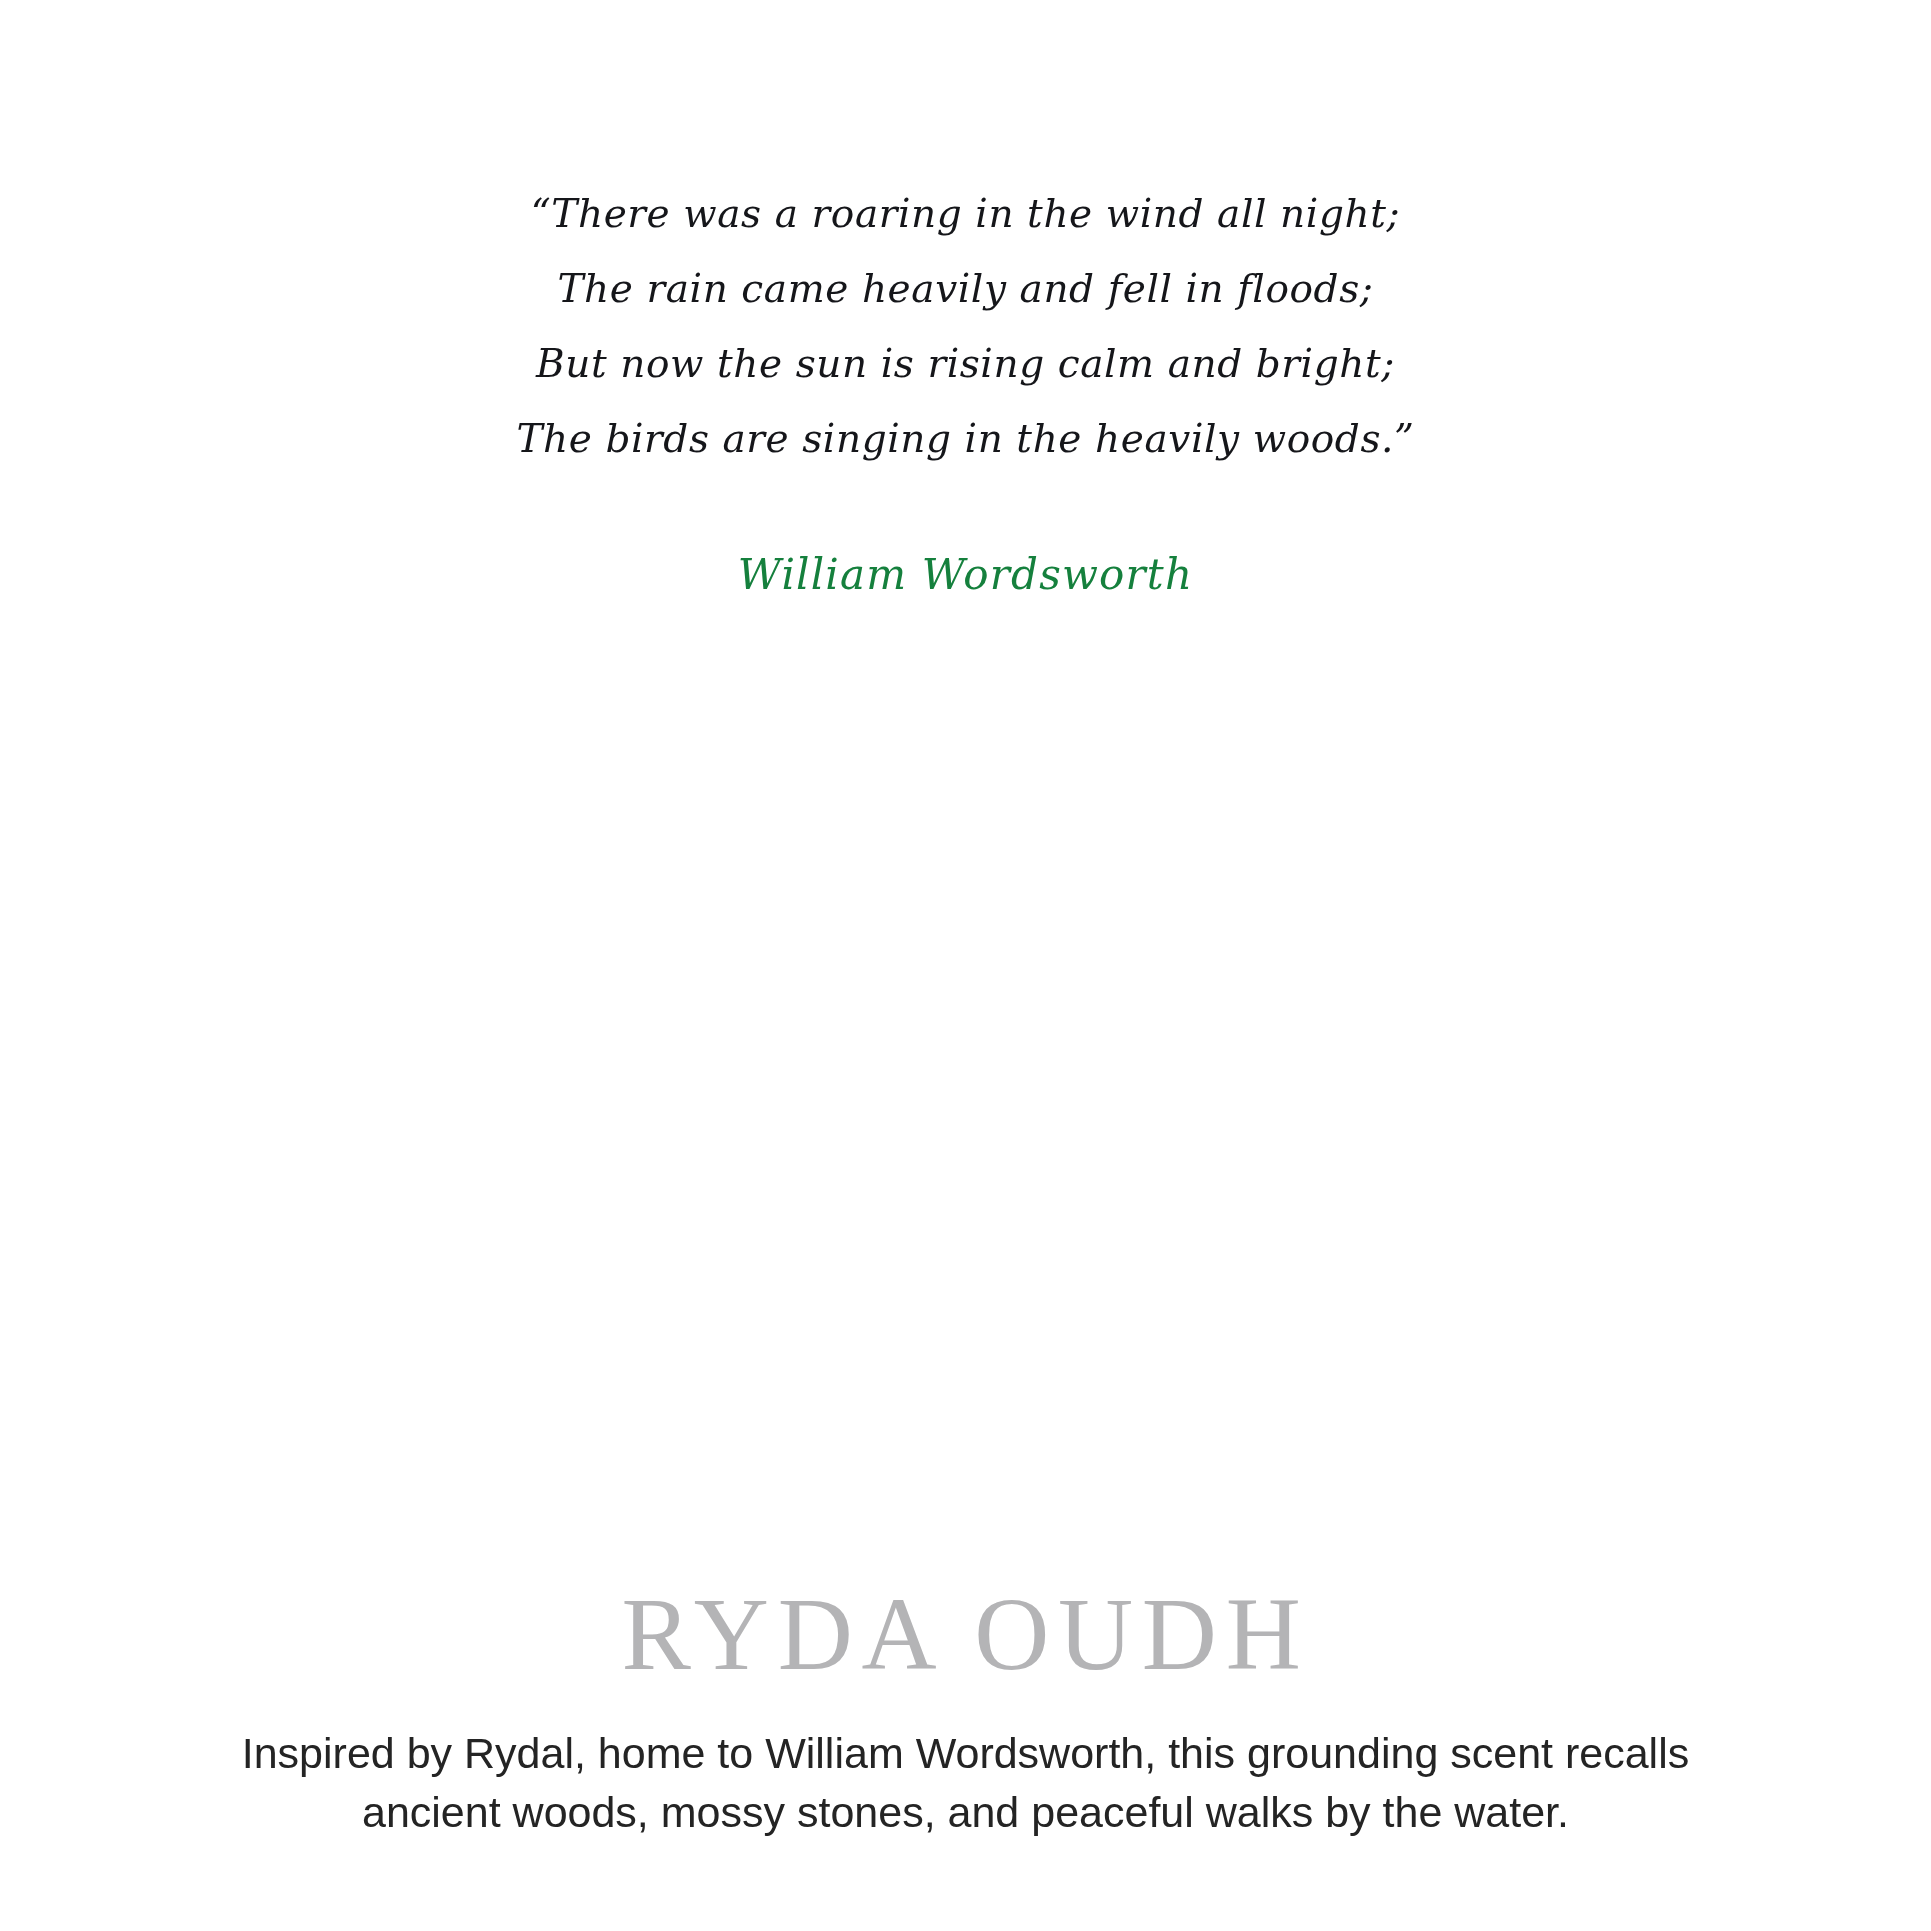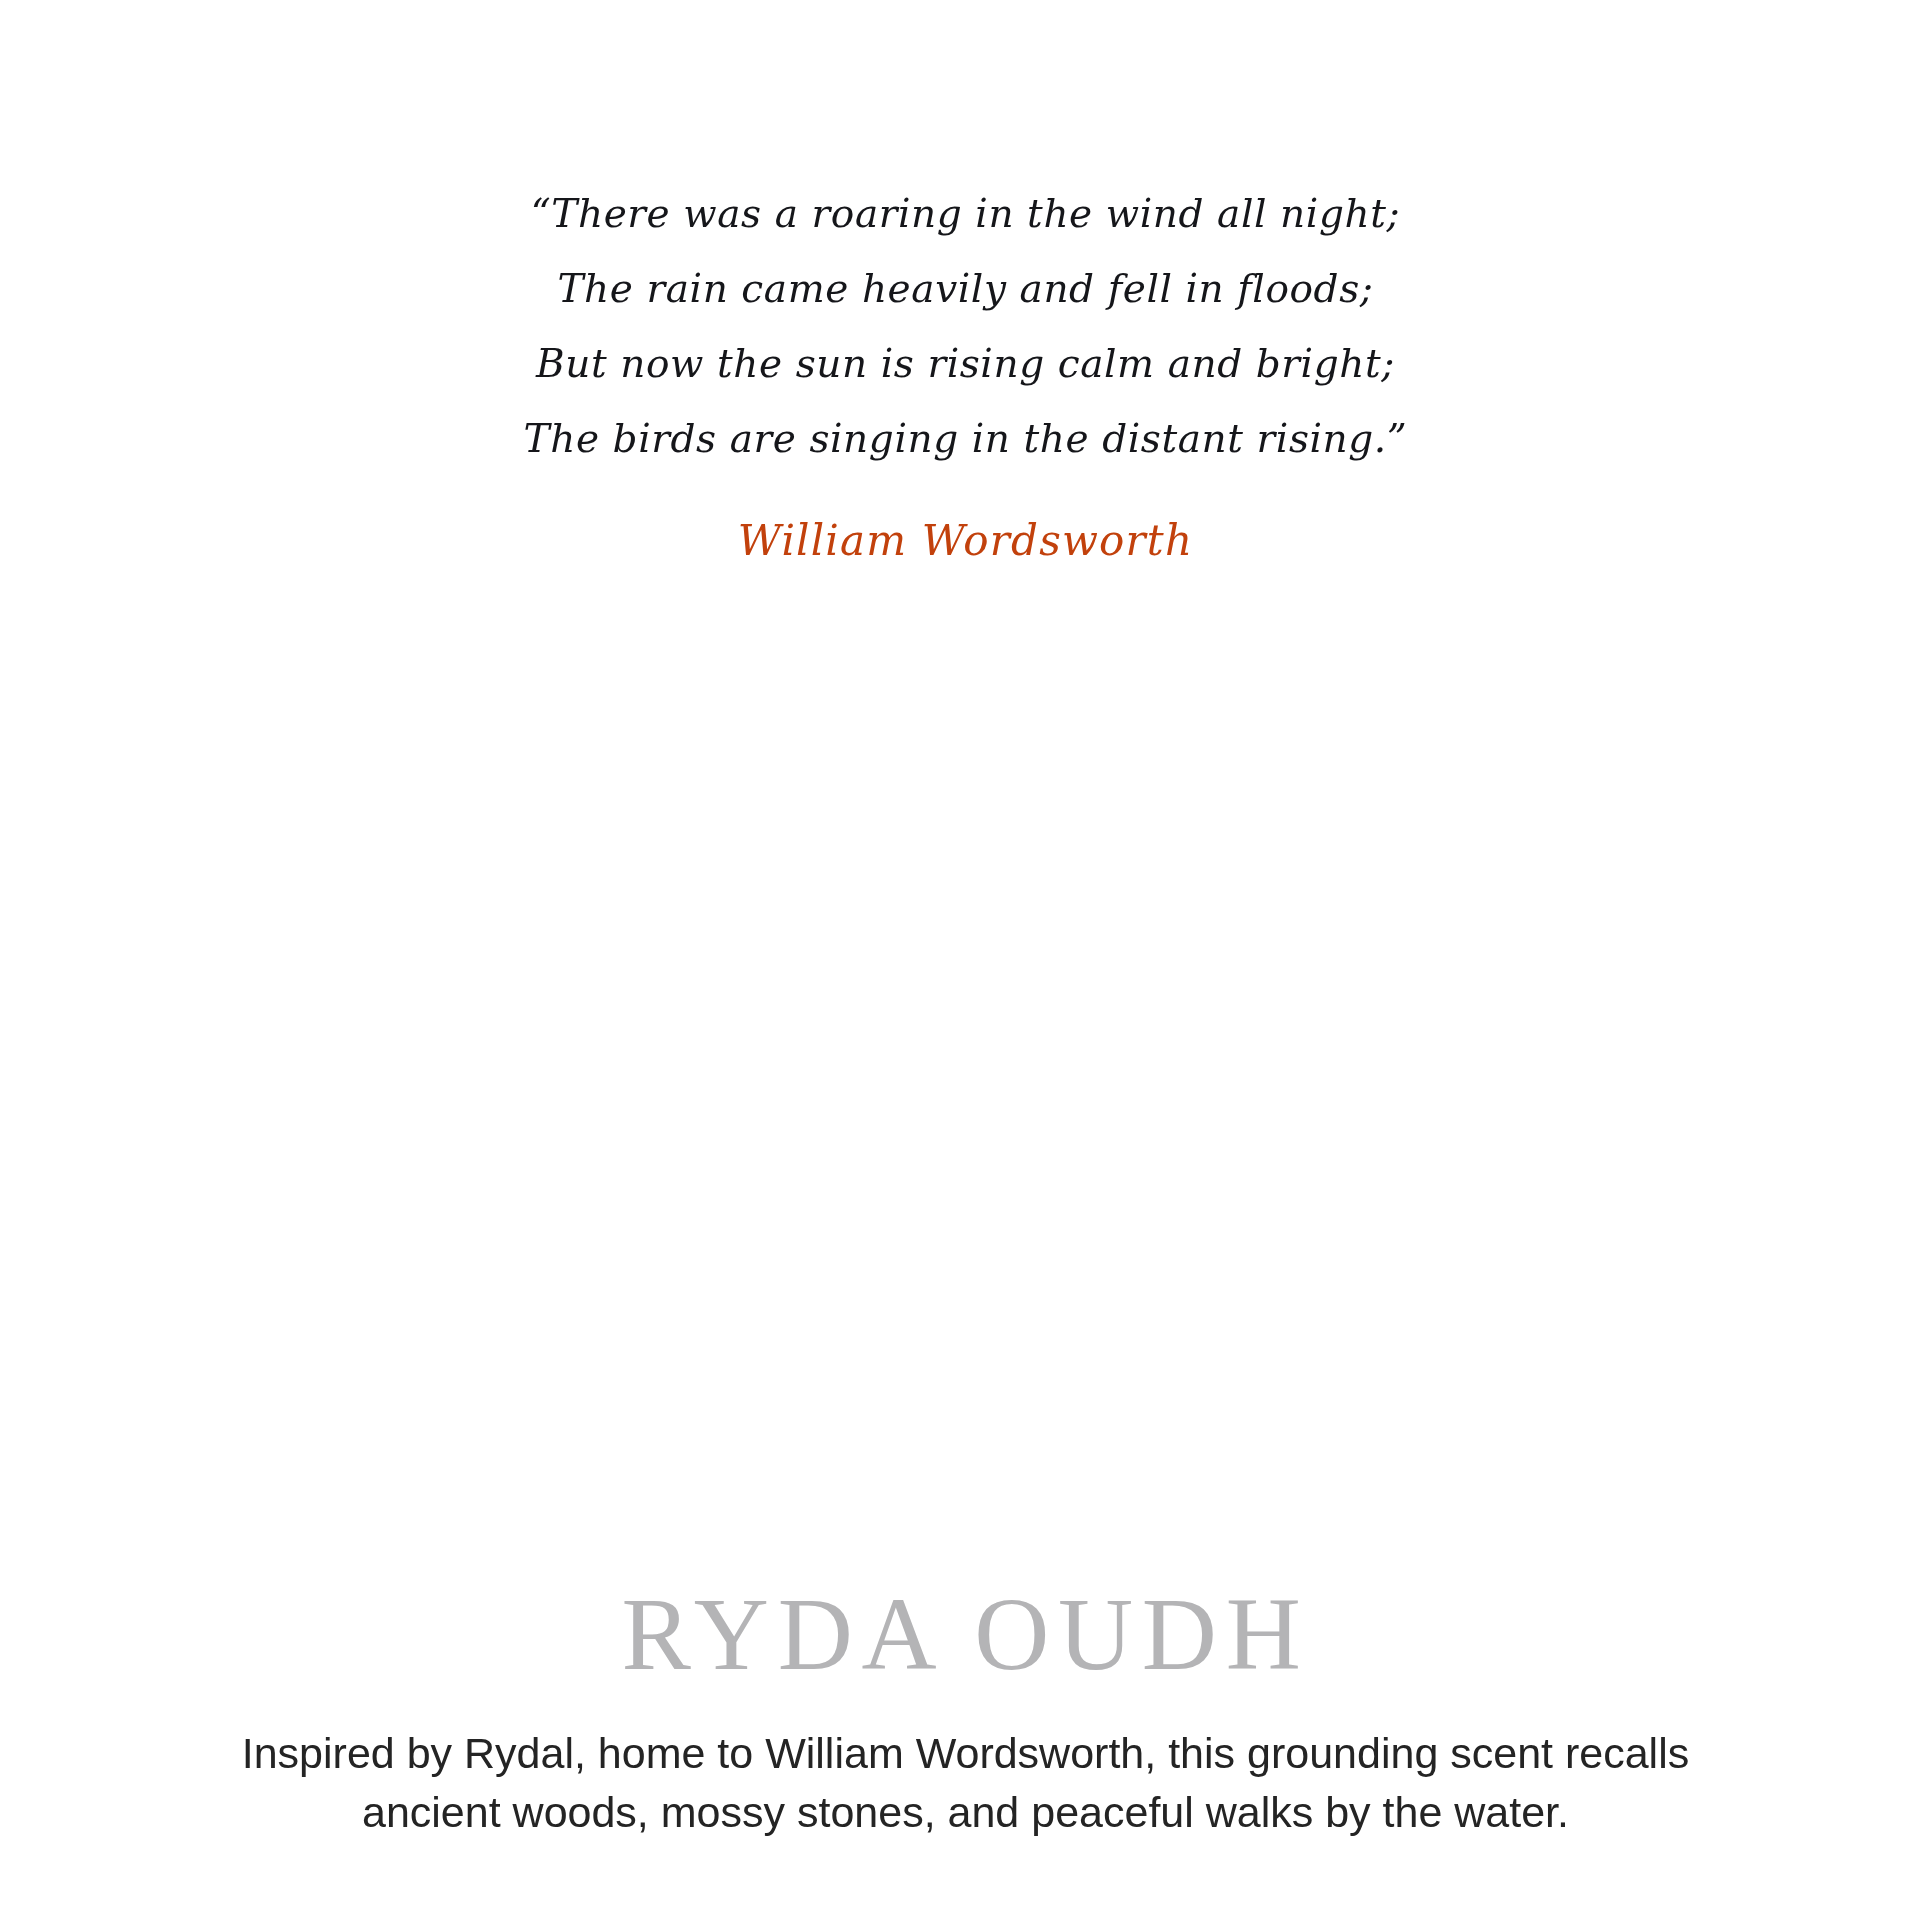--- a/index.html
+++ b/index.html
@@ -33,26 +33,26 @@
   .poem-line {
     font-family: "DejaVu Serif", "Liberation Serif", serif;
     font-style: italic;
     font-size: 39px;
     line-height: 75px;
     letter-spacing: 0.6px;
     color: #15161a;
     white-space: pre;
   }
   .poem-author {
-    margin-top: 40px;
+    margin-top: 74px;
     font-family: "DejaVu Serif", "Liberation Serif", serif;
     font-style: italic;
     font-size: 42px;
     letter-spacing: 1.2px;
-    color: #c2410c;
+    color: #15803d;
   }
 
   
   .brand {
     position: absolute;
     top: 1577px;
     left: 0;
     width: 1931px;
     text-align: center;
     font-family: Liberation Serif, serif;
@@ -79,21 +79,21 @@
 </style>
 </head>
 <body>
 
 <div class="page">
 
   <div class="poem">
     <div class="poem-line">“There was a roaring in the wind all night;</div>
     <div class="poem-line">The rain came heavily and fell in floods;</div>
     <div class="poem-line">But now the sun is rising calm and bright;</div>
-    <div class="poem-line">The birds are singing in the distant rising.”</div>
+    <div class="poem-line">The birds are singing in the heavily woods.”</div>
     <div class="poem-author">William Wordsworth</div>
   </div>
 
   <div class="brand">RYDA OUDH</div>
 
   <div class="description">Inspired by Rydal, home to William Wordsworth, this grounding scent recalls ancient woods, mossy stones, and peaceful walks by the water.</div>
 
 </div>
 
 

